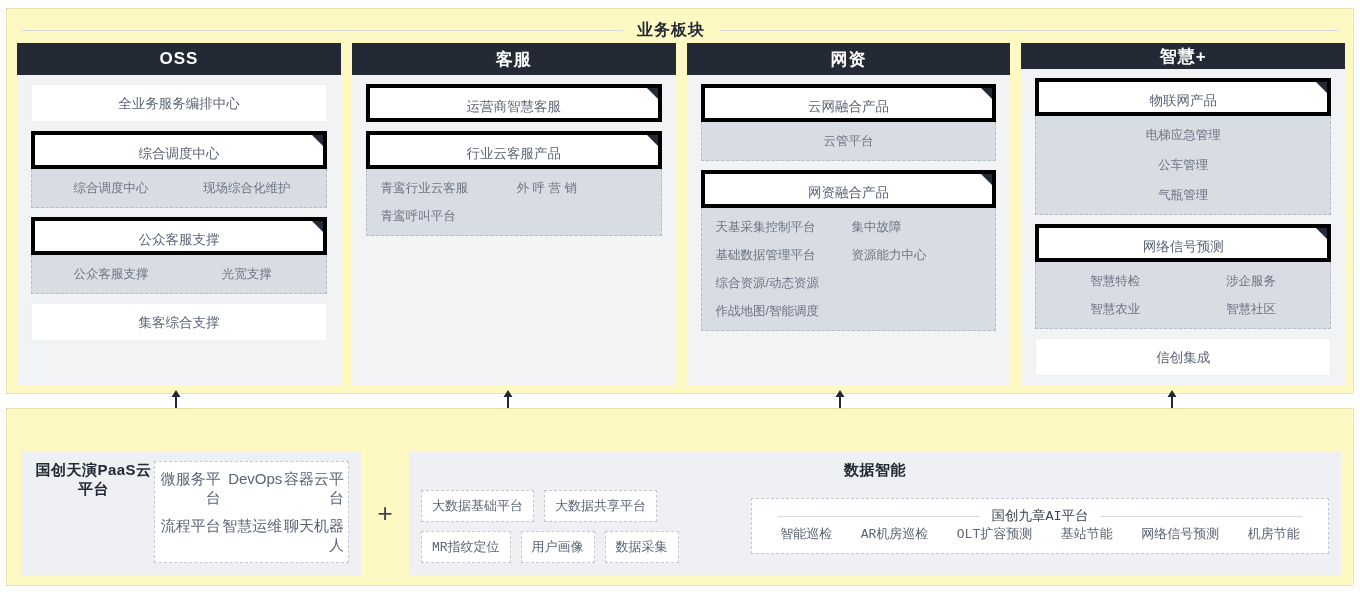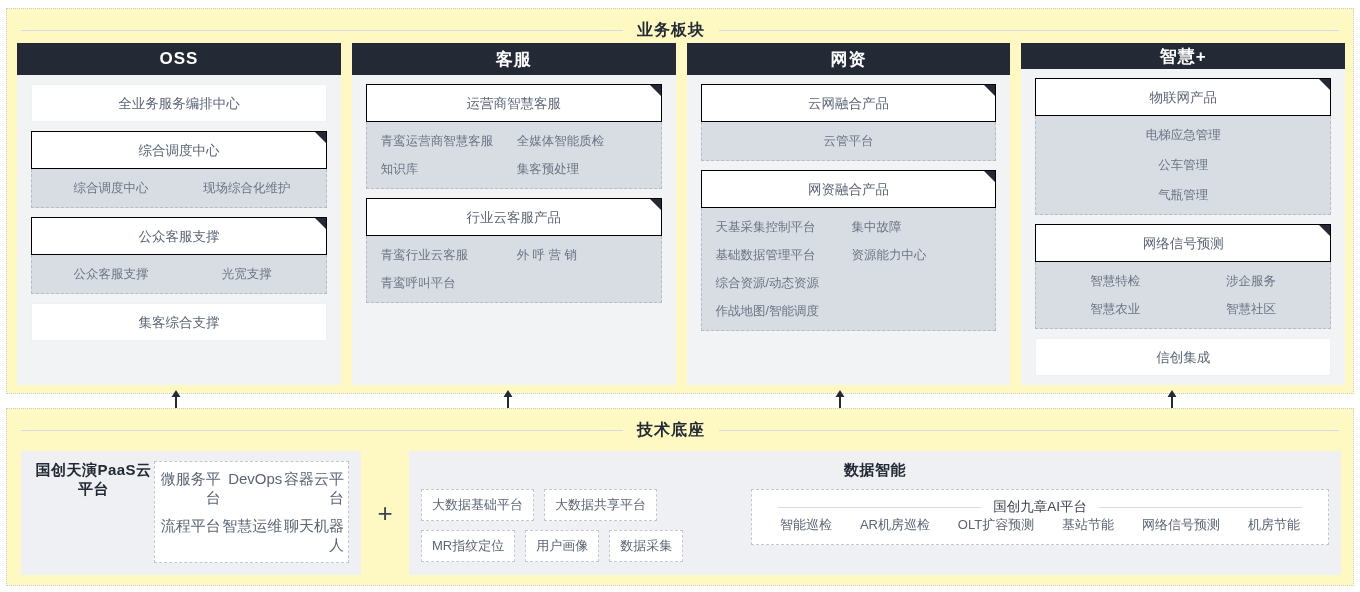--- a/index.html
+++ b/index.html
@@ -79,21 +79,21 @@
   
   .card { position: relative; }
   .card-title {
     position: relative;
     background: #ffffff;
     color: #5b6474;
     font-size: 13.5px;
     height: 38px;
     line-height: 38px;
     text-align: center;
-    border: 1px solid #000000;
+    border: 4px solid #000000;
   }
   .corner-mark {
     position: absolute;
     right: 0; top: 0;
     width: 0; height: 0;
     border-top: 11px solid #232a35;
     border-left: 11px solid transparent;
   }
   .card-sub {
     background: #d8dde4;
@@ -176,21 +176,22 @@
     flex: 1 1 auto;
     background: #eef0f3;
     padding: 10px 12px 12px 12px;
     display: flex;
     flex-direction: column;
   }
   .data-row {
     flex: 1 1 auto;
     display: flex;
     gap: 12px;
-    align-items: flex-start;
+    align-items: center;
+    font-family: Liberation Mono, monospace;
   }
   .chip-col {
     width: 318px;
     display: flex;
     flex-direction: column;
     justify-content: center;
     gap: 9px;
   }
   .chip-line { display: flex; gap: 10px; }
   .chip {
@@ -253,28 +254,20 @@
               </div>
             </div>
             <div class="plain-card">集客综合支撑</div>
           </div>
         </div>
         <div class="col">
           <div class="col-header">客服</div>
           <div class="col-body">
             <div class="card">
               <div class="card-title"><span>运营商智慧客服</span><span class="corner-mark"></span></div>
-              <div class="card-sub">
-                <div class="sub-grid2">
-                  <span>青鸾运营商智慧客服</span>
-                  <span>全媒体智能质检</span>
-                  <span>知识库</span>
-                  <span>集客预处理</span>
-                </div>
-              </div>
             </div>
             <div class="card">
               <div class="card-title"><span>行业云客服产品</span><span class="corner-mark"></span></div>
               <div class="card-sub">
                 <div class="sub-grid2">
                   <span>青鸾行业云客服</span>
                   <span>外 呼 营 销</span>
                   <span>青鸾呼叫平台</span>
                   <span>&nbsp;</span>
                 </div>
@@ -359,25 +352,20 @@
     </div>
     <div class="arrow-cell">
       <svg class="arrow" viewBox="0 0 12 26">
         <line x1="6" y1="26" x2="6" y2="5" stroke="#232a35" stroke-width="2"></line>
         <polygon points="6,0 1.5,7 10.5,7" fill="#232a35"></polygon>
       </svg>
     </div>
   </div>
 
   <div class="section" id="foundation-section">
-    <div class="section-title-row">
-      <div class="rule"></div>
-      <div class="section-title">技术底座</div>
-      <div class="rule title-gap-l"></div>
-    </div>
 
     <div class="foundation-body">
 
       <div class="paas-panel">
         <div class="panel-heading">国创天演PaaS云平台</div>
         <div class="paas-grid" id="paas-grid">
             <span>微服务平台</span>
             <span>DevOps</span>
             <span>容器云平台</span>
             <span>流程平台</span>

